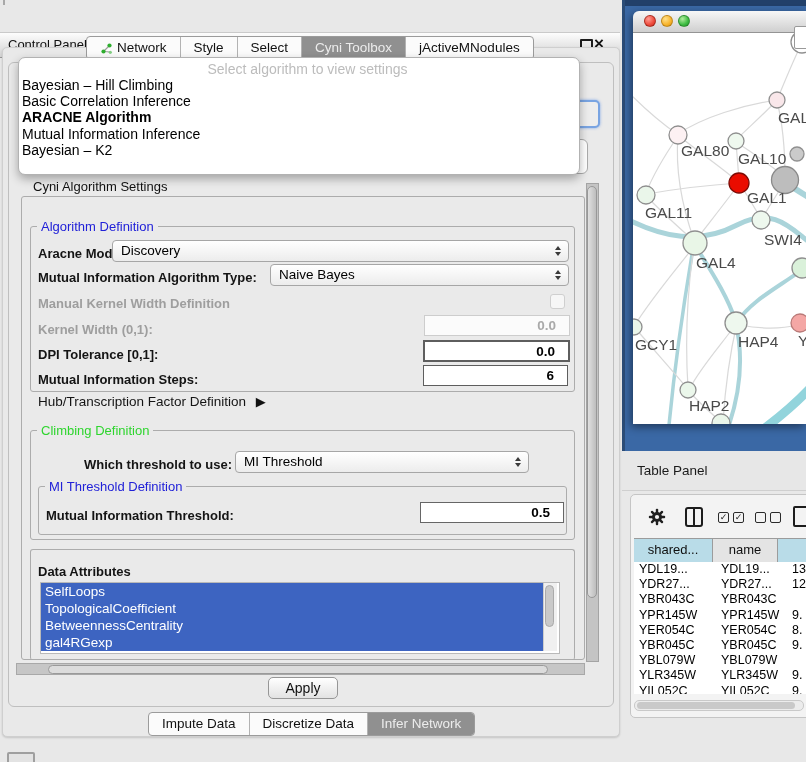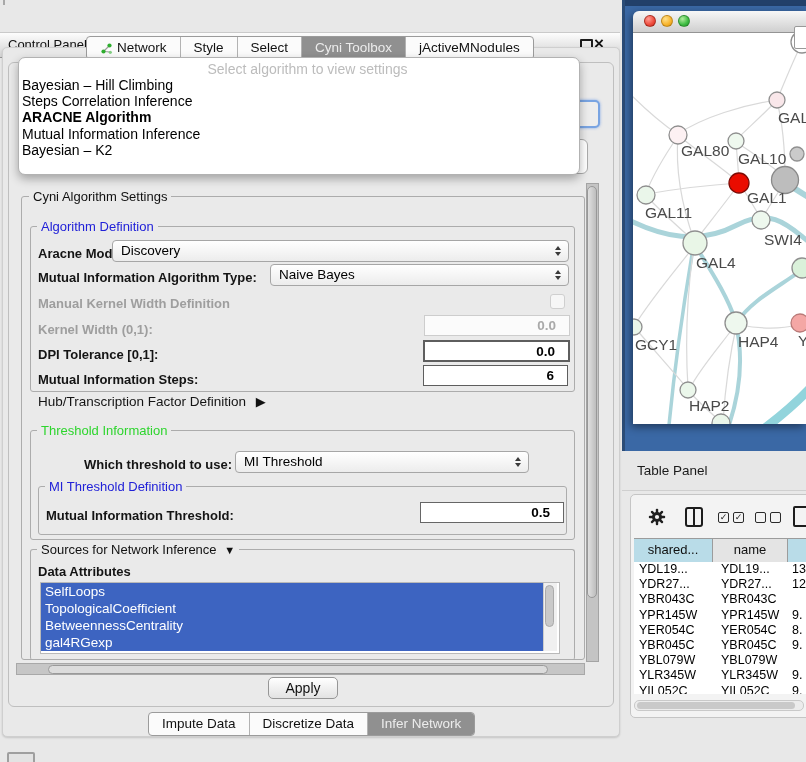--- a/index.html
+++ b/index.html
@@ -117,28 +117,28 @@
       </div>
   </div>
 
   <div class="abs mainpanel"></div>
   <div class="abs ghost1"></div>
   <div class="abs ghost2"></div>
 
   <div class="abs dd">
     <div class="prompt">Select algorithm to view settings</div>
     <div class="opt">Bayesian – Hill Climbing</div>
-    <div class="opt">Steps Correlation Inference</div>
+    <div class="opt">Basic Correlation Inference</div>
     <div class="opt hl">ARACNE Algorithm</div>
     <div class="opt">Mutual Information Inference</div>
     <div class="opt">Bayesian – K2</div>
   </div>
 
   <div class="group" style="left:21px;top:196px;width:562px;height:462px;"></div>
-  <div class="gtitle" style="left:29px;top:189px;color:#111;">Cyni Algorithm Settings</div>
+  <div class="gtitle" style="left:29px;top:179px;color:#111;">Cyni Algorithm Settings</div>
 
   <div class="group" style="left:30px;top:226px;width:543px;height:164px;"></div>
   <div class="gtitle" style="left:37px;top:219px;color:#2121d8;">Algorithm Definition</div>
 
   <div class="lbl" style="left:38px;top:246px;">Aracne Mode:</div>
   <div class="combo" style="left:112px;top:240px;width:457px;height:22px;">
     <span>Discovery</span>
     <span class="stepper">
         <span class="tri-up"></span>
         <span class="tri-dn"></span>
@@ -165,41 +165,37 @@
 
   <div class="lbl" style="left:38px;top:372px;">Mutual Information Steps:</div>
   <div class="txtin" style="left:423px;top:365px;width:145px;height:21px;border:1.5px solid #5e5e5e;">6</div>
 
   <div class="lbl plain" style="left:38px;top:394px;font-size:13.5px;">
     <span>Hub/Transcription Factor Definition</span>
     <span style="font-size:13px;margin-left:6px;color:#111;">▶</span>
   </div>
 
   <div class="group" style="left:30px;top:430px;width:543px;height:108px;"></div>
-  <div class="gtitle" style="left:37px;top:423px;color:#2ed52e;">Threshold Information</div>
+  <div class="gtitle" style="left:37px;top:423px;color:#2ed52e;">Climbing Definition</div>
 
   <div class="lbl" style="left:84px;top:457px;">Which threshold to use:</div>
   <div class="combo" style="left:235px;top:451px;width:294px;height:22px;">
     <span>MI Threshold</span>
     <span class="stepper">
         <span class="tri-up"></span>
         <span class="tri-dn"></span>
       </span>
   </div>
 
   <div class="group" style="left:38px;top:486px;width:527px;height:47px;"></div>
   <div class="gtitle" style="left:45px;top:479px;color:#2121d8;">MI Threshold Definition</div>
   <div class="lbl" style="left:46px;top:508px;">Mutual Information Threshold:</div>
   <div class="txtin" style="left:420px;top:502px;width:144px;height:21px;border:1.5px solid #666;">0.5</div>
 
   <div class="group" style="left:30px;top:549px;width:543px;height:110px;border-bottom:none;"></div>
-  <div class="gtitle" style="left:37px;top:542px;color:#111;">
-    <span>Sources for Network Inference</span>
-    <span style="font-size:11px;margin-left:4px;">▼</span>
-  </div>
   <div class="lbl" style="left:38px;top:564px;">Data Attributes</div>
 
   <div class="abs attrlist">
     <div class="attr" style="background:#3d64c1;">SelfLoops</div>
     <div class="attr" style="background:#3d64c1;">TopologicalCoefficient</div>
     <div class="attr" style="background:#3d64c1;">BetweennessCentrality</div>
     <div class="attr" style="background:#3d64c1;">gal4RGexp</div>
   </div>
   <div class="abs" style="left:543px;top:583px;width:13px;height:68px;background:#f0f0f0;border-left:1px solid #ccc;z-index:6;"></div>
   <div class="abs" style="left:545px;top:585px;width:9px;height:42px;border-radius:5px;background:#c9c9c9;border:1px solid #aaa;z-index:7;box-sizing:border-box;"></div>
@@ -331,21 +327,21 @@
     <div style="position:absolute;left:50%;top:0;width:2px;height:100%;background:#1d1d1d;transform:translateX(-50%);"></div>
   </div>
   <div class="cbx" style="left:718px;top:512px;">✓</div>
   <div class="cbx" style="left:733px;top:512px;">✓</div>
   <div class="cbx" style="left:755px;top:512px;"></div>
   <div class="cbx" style="left:770px;top:512px;"></div>
   <div class="splitic" style="left:793px;top:506px;width:16px;height:21px;z-index:5;border-radius:2px;"></div>
 
   <div class="abs thead">
     <div style="width:79px;background:#b9dce8;">shared...</div>
-    <div style="width:75px;background:#e4e4e4;">name</div>
+    <div style="width:65px;background:#e4e4e4;">name</div>
     <div style="width:45px;background:#b9dce8;"></div>
   </div>
 
   <div class="abs trows">
     <div class="trow">
       <div class="tc1">YDL19...</div>
       <div class="tc2">YDL19...</div>
       <div class="tc3">13</div>
     </div>
     <div class="trow">

